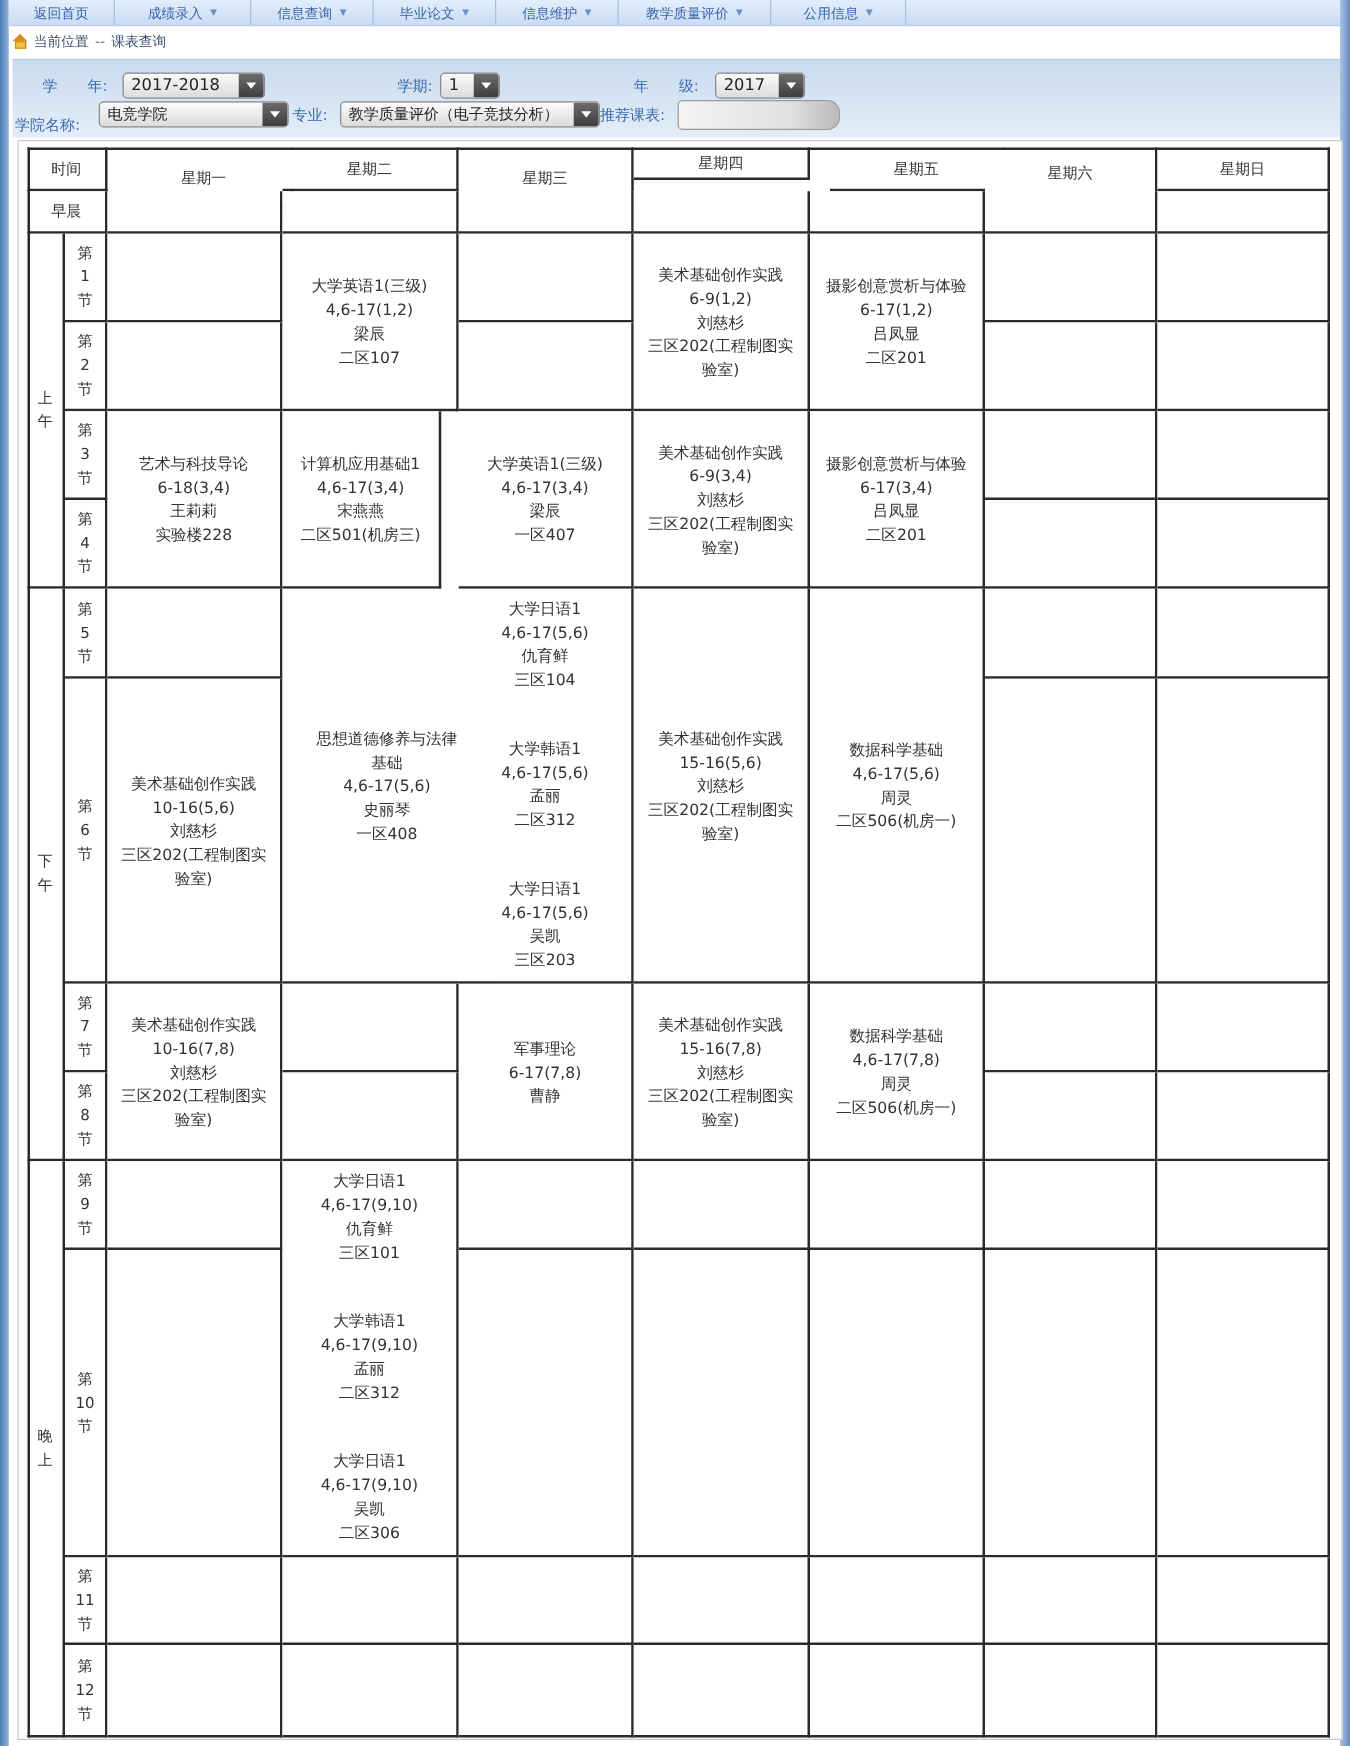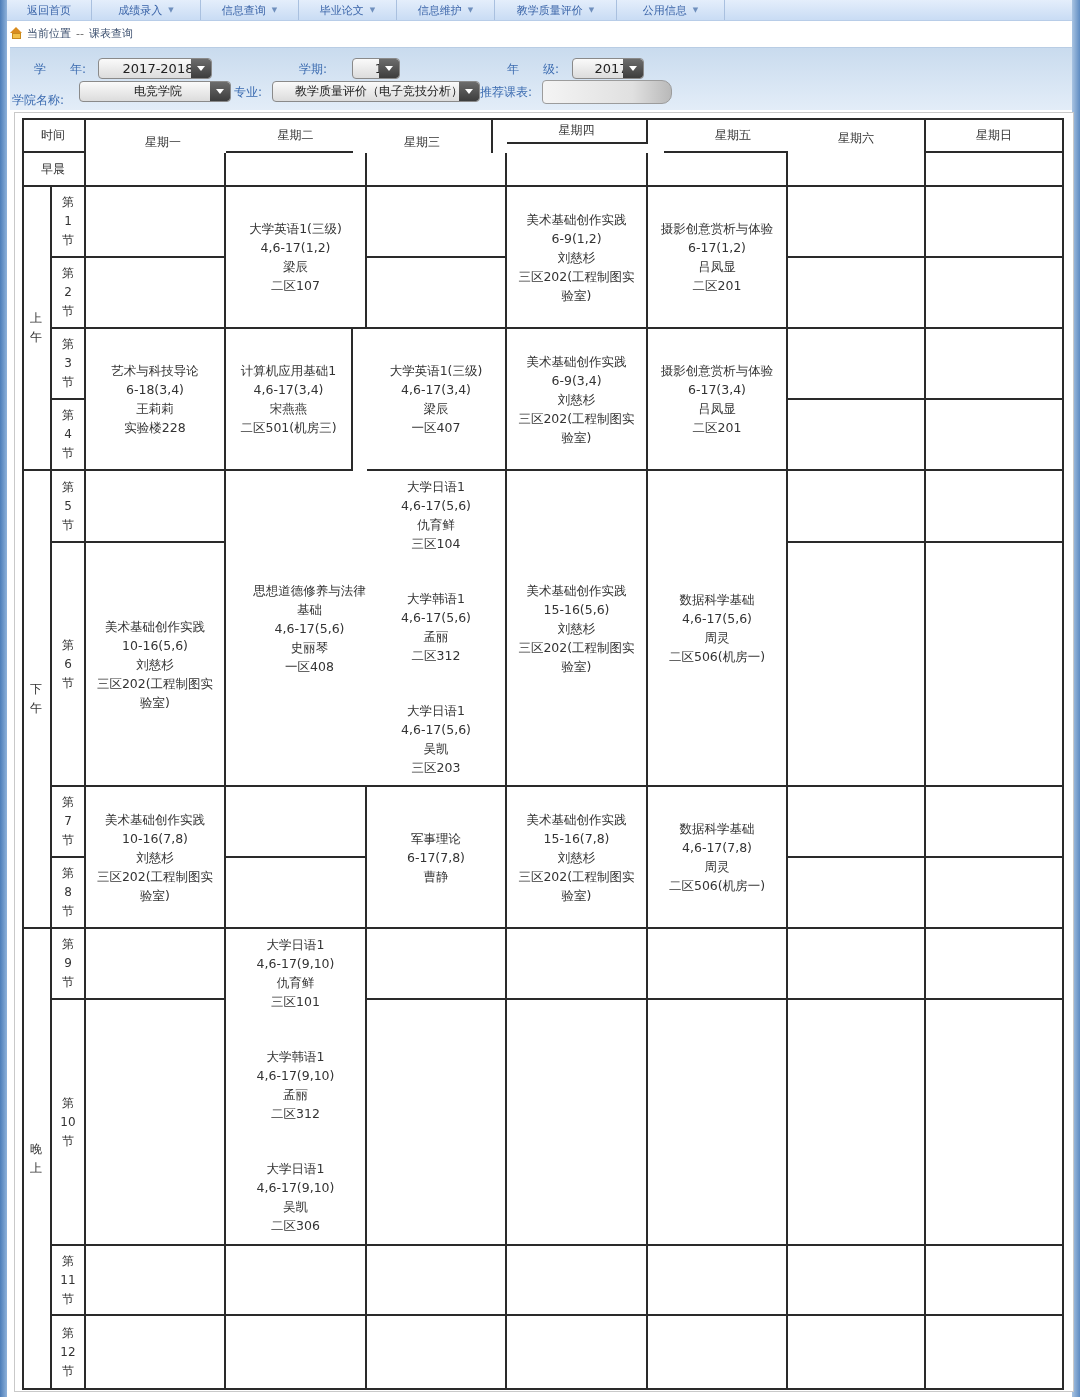--- a/index.html
+++ b/index.html
@@ -40,21 +40,20 @@
     background:linear-gradient(180deg,#c9dbee 0%,#e3edf8 100%);
     border-top:1px solid #b9cde4;
   }
   .flabel { position:absolute; font-size:12px; color:#3b6bb0; white-space:nowrap; }
   .select {
     position:absolute; height:21px; box-sizing:border-box;
     border:1px solid #8a8a8a; border-radius:4px;
     background:linear-gradient(180deg,#fafafa,#dcdcdc);
     font-size:13px; color:#222; display:flex; align-items:center; padding-left:6px;
     overflow:hidden;
-    justify-content:center;
   }
   .select .dd {
     position:absolute; right:0; top:0; width:20px; height:19px;
     background:linear-gradient(180deg,#6c6c6c,#3d3d3d); border-radius:0 3px 3px 0;
     display:flex; align-items:center; justify-content:center;
   }
   .select .dd:after { content:""; border-left:4px solid transparent; border-right:4px solid transparent; border-top:5px solid #fff; }
   .select.small { font-size:12px; }
   .blurred-select {
     position:absolute; height:24px; border-radius:4px 10px 10px 4px;
@@ -120,21 +119,21 @@
   <span class="bc-sep">--</span>
   <span>课表查询</span>
 </div>
 
 <div class="filter-panel">
   <span class="flabel" style="left:24px;top:13px">学　　年:</span>
   <div class="select" style="left:88px;top:10px;width:114px">
     <span>2017-2018</span>
     <span class="dd"></span>
   </div>
-  <span class="flabel" style="left:289px;top:13px">学期:</span>
+  <span class="flabel" style="left:308px;top:13px">学期:</span>
   <div class="select" style="left:342px;top:10px;width:48px">
     <span>1</span>
     <span class="dd"></span>
   </div>
   <span class="flabel" style="left:497px;top:13px">年　　级:</span>
   <div class="select" style="left:562px;top:10px;width:72px">
     <span>2017</span>
     <span class="dd"></span>
   </div>
 
@@ -160,21 +159,21 @@
 
   <div class="cell" style="left:22px;top:118px;width:64px;height:35px">
       <span>时间</span>
     </div>
   <div class="cell" style="left:94px;top:118px;width:140px;height:49px">
       <span>星期一</span>
     </div>
   <div class="cell" style="left:226px;top:118px;width:141px;height:35px">
       <span>星期二</span>
     </div>
-  <div class="cell" style="left:353px;top:118px;width:140px;height:49px">
+  <div class="cell" style="left:367px;top:118px;width:140px;height:49px">
       <span>星期三</span>
     </div>
   <div class="cell" style="left:507px;top:118px;width:141px;height:26px">
       <span>星期四</span>
     </div>
   <div class="cell" style="left:664px;top:118px;width:140px;height:35px">
       <span>星期五</span>
     </div>
   <div class="cell" style="left:788px;top:118px;width:138px;height:41px">
       <span>星期六</span>

